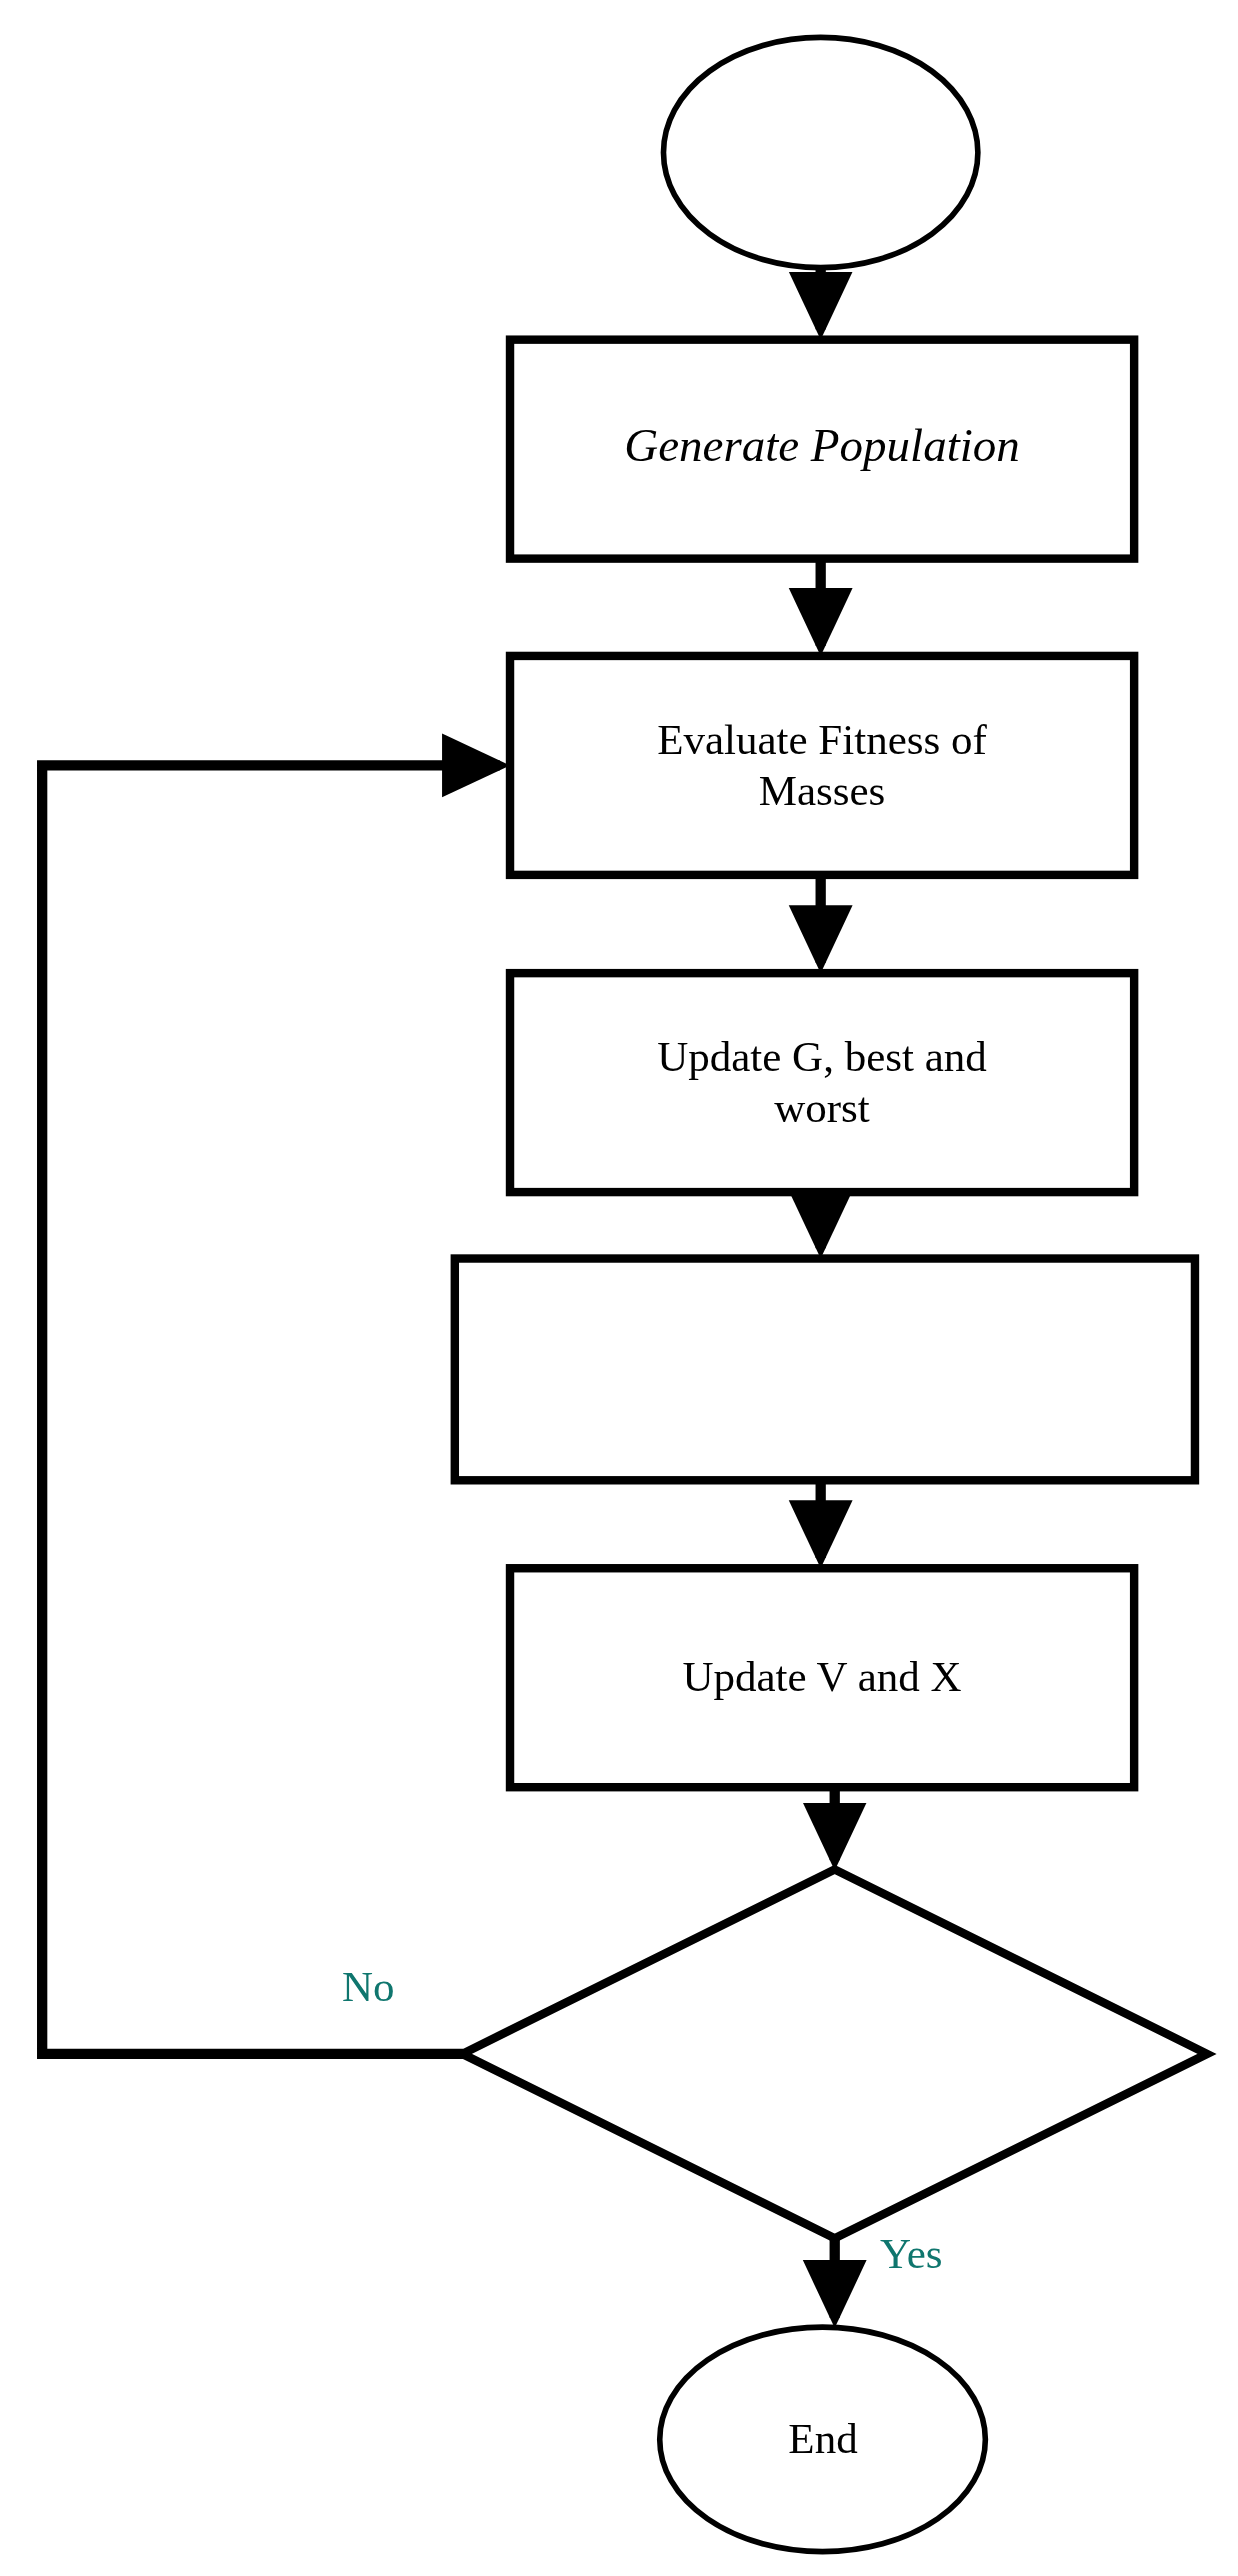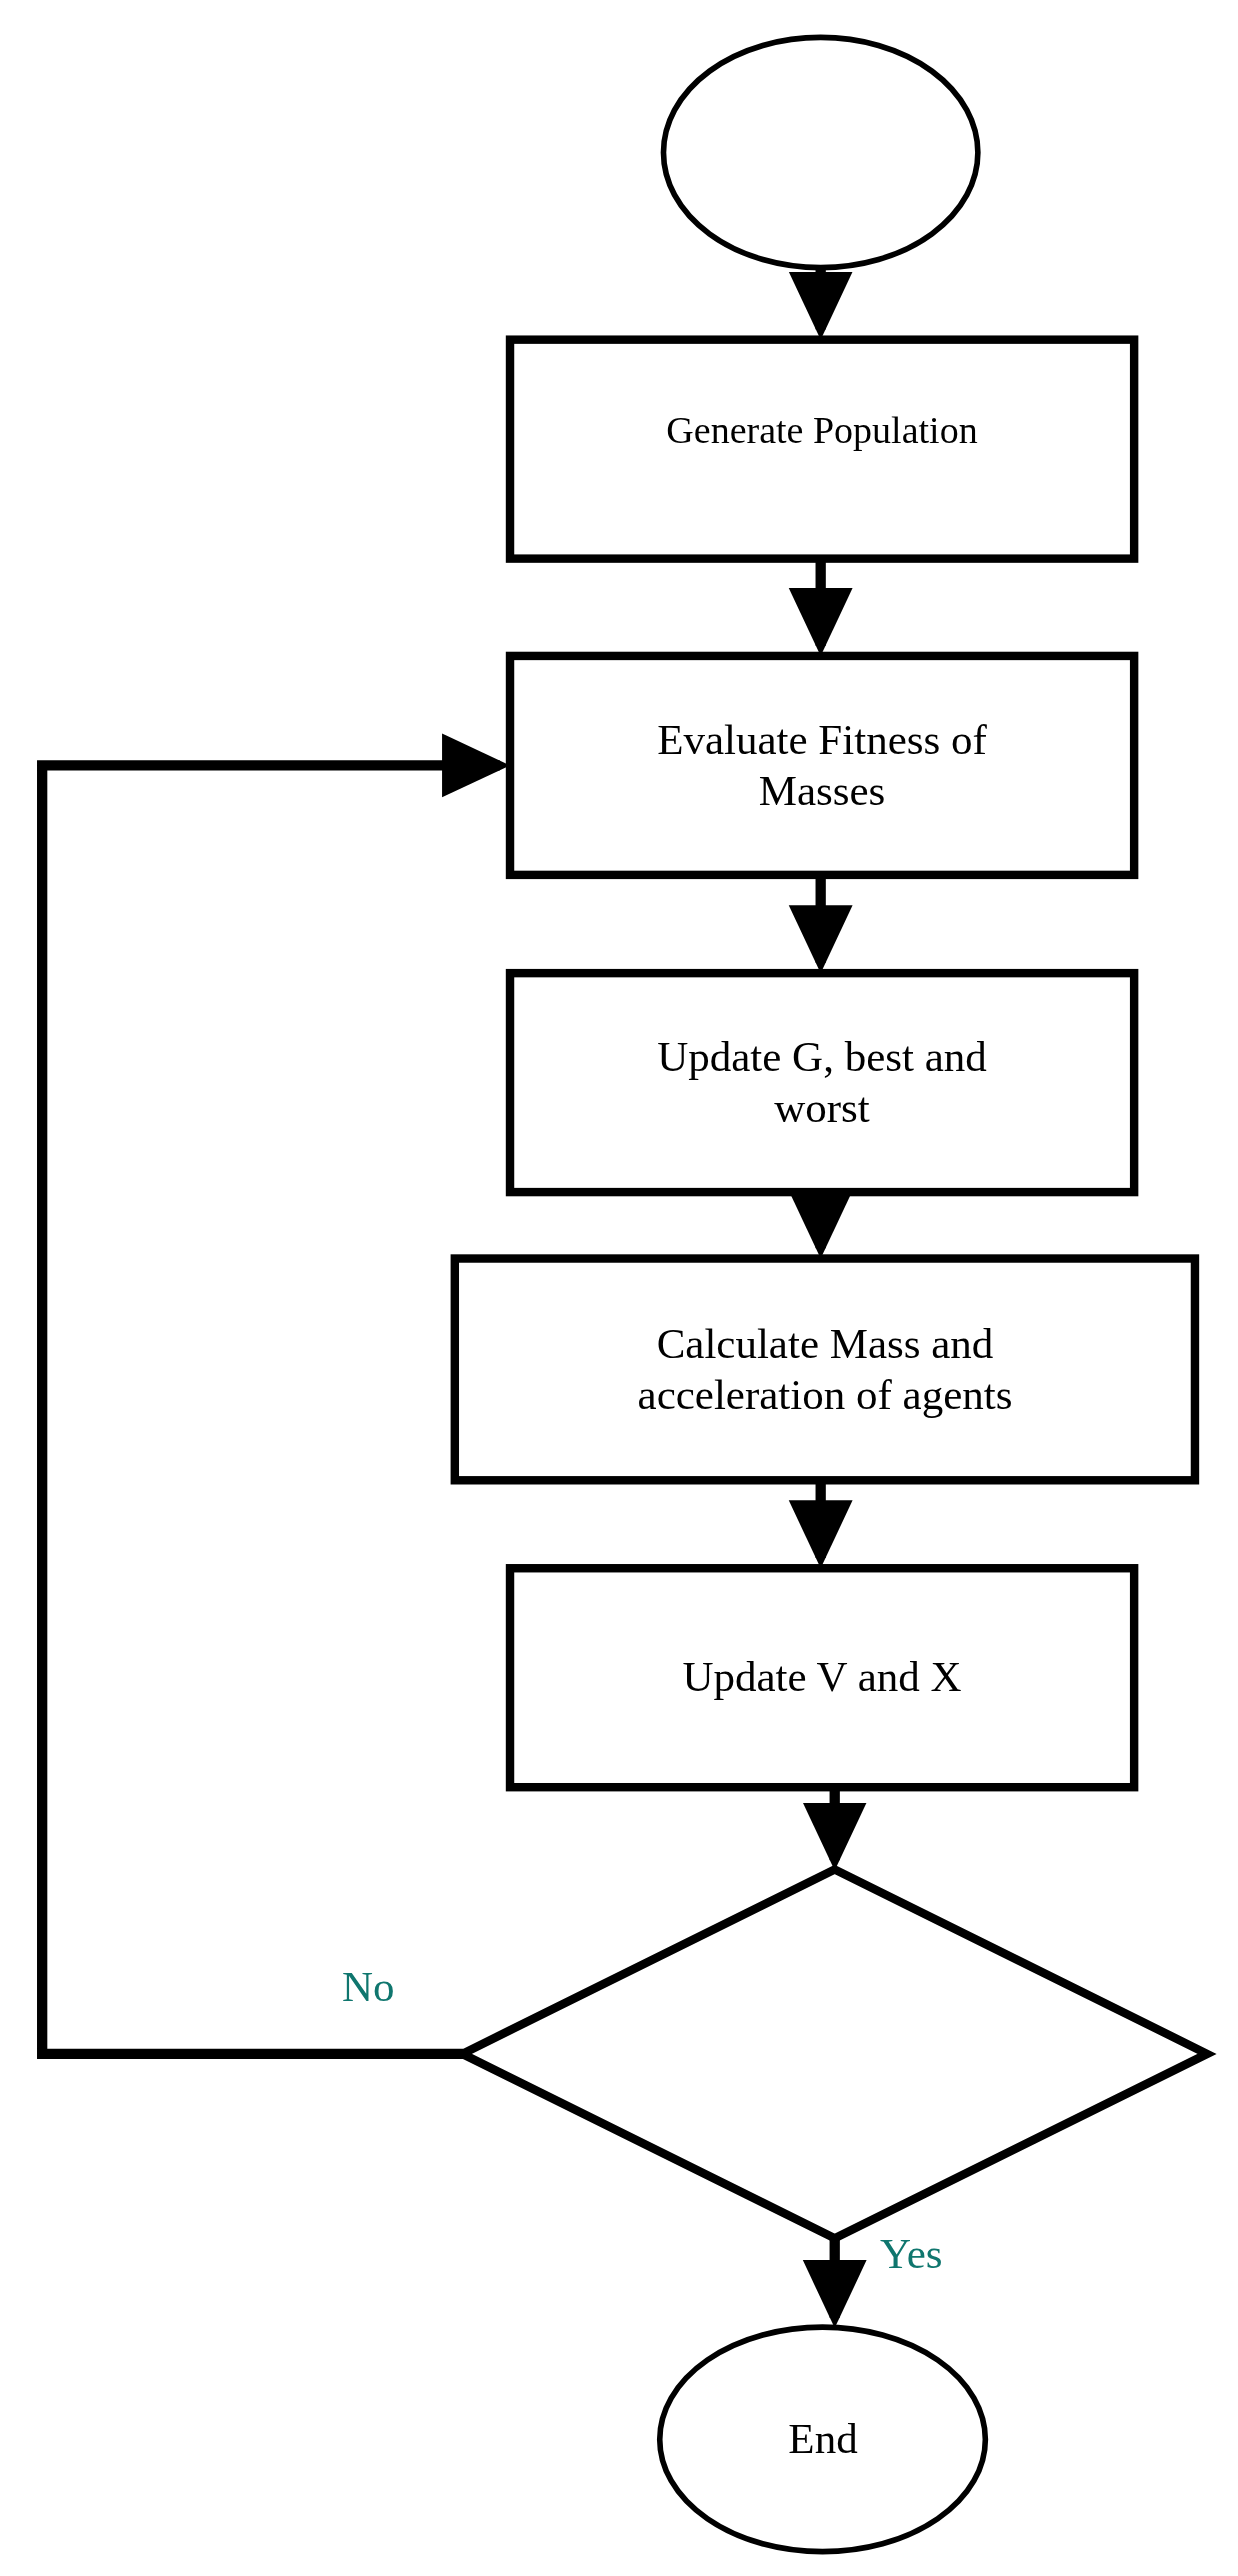--- a/index.html
+++ b/index.html
@@ -82,30 +82,28 @@
     <rect x="486" y="1345" width="791" height="237" fill="#ffffff" stroke="#000000" stroke-width="9"></rect>
 
     <rect x="545" y="1676" width="667" height="234" fill="#ffffff" stroke="#000000" stroke-width="9"></rect>
 
     <polygon points="892,1998 1290,2195 892,2392 494,2195" fill="#ffffff" stroke="#000000" stroke-width="9" stroke-linejoin="miter"></polygon>
 
     <ellipse cx="879" cy="2607" rx="174" ry="120" fill="#ffffff" stroke="#000000" stroke-width="6"></ellipse>
   </svg>
 
 
-  <div class="node-label" style="left:510px; top:321px; width:624px; height:219px; font-size:38px;">Generate Population</div>
+  <div class="node-label" style="left:510px; top:336px; width:624px; height:219px; font-size:47px;font-style:italic;">Generate Population</div>
 
   <div class="node-label" style="left:510px; top:656px; width:624px; height:219px; font-size:43px;">Evaluate Fitness of
 Masses</div>
 
   <div class="node-label" style="left:510px; top:973px; width:624px; height:219px; font-size:43px;">Update G, best and
 worst</div>
 
-  <div class="node-label" style="left:455px; top:1259px; width:740px; height:222px; font-size:43px;">Calculate Mass and
-acceleration of agents</div>
 
   <div class="node-label" style="left:510px; top:1568px; width:624px; height:219px; font-size:43px;">Update V and X</div>
 
 
   <div class="node-label" style="left:660px; top:2327px; width:326px; height:225px; font-size:43px;">End</div>
 
   <div class="edge-label" style="left:342px; top:1965px; font-size:43px;">No</div>
 
   <div class="edge-label" style="left:880px; top:2232px; font-size:43px;">Yes</div>
 

